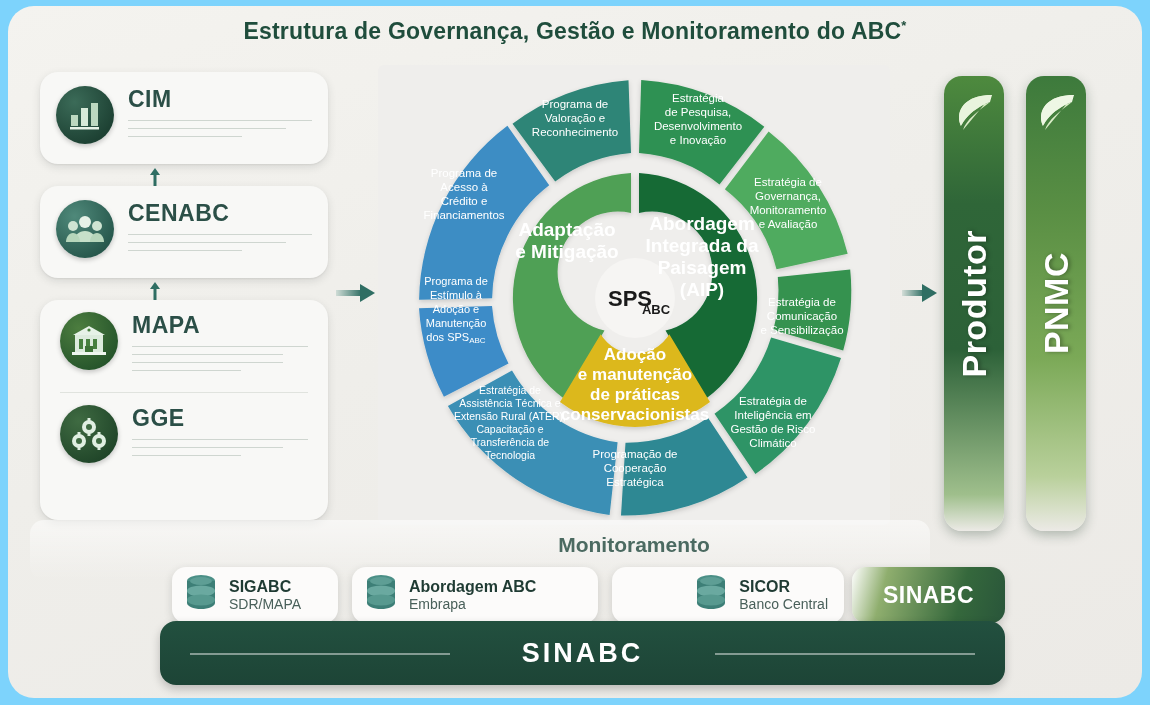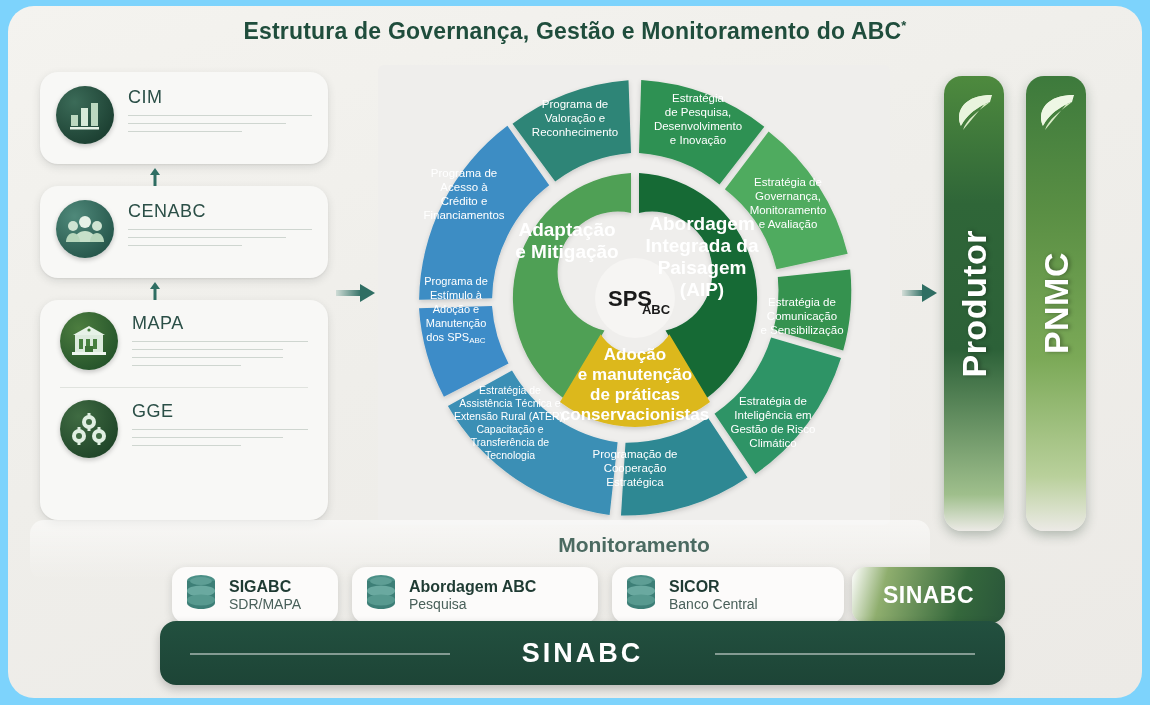--- a/index.html
+++ b/index.html
@@ -56,21 +56,21 @@
     box-shadow: 0 2px 5px rgba(0,0,0,.22);
   }
   .ic.cim    { background: radial-gradient(circle at 32% 28%, #3b6b58, #1d4133 75%); }
   .ic.cenabc { background: radial-gradient(circle at 32% 28%, #4f897a, #25554a 80%); }
   .ic.mapa   { background: radial-gradient(circle at 32% 28%, #4c7d3f, #24532a 80%); }
   .ic.gge    { background: radial-gradient(circle at 32% 28%, #3f6b42, #1f4428 80%); }
   .ic svg { display:block; }
 
   .card-body { flex: 1; padding-top: 2px; }
   .card-title {
-    font-size: 18px; font-weight: normal; color: #2b4f47;
+    font-size: 23px; font-weight: bold; color: #2b4f47;
     letter-spacing: .5px; margin-bottom: 9px; line-height: 1;
   }
   .rule { height: 1px; background: #cfd6d0; margin-bottom: 7px; }
   .rule.w1 { width: 100%; }
   .rule.w2 { width: 86%; }
   .rule.w3 { width: 62%; }
 
   .subrow { display: flex; align-items: flex-start; gap: 14px; }
   .subrow.first { margin-bottom: 14px; }
   .divider-line { height:1px; background:#e0e3de; margin: 0 0 12px 0; }
@@ -508,25 +508,25 @@
         <svg width="34" height="40" viewBox="0 0 34 40">
           <ellipse cx="17" cy="8" rx="14" ry="6" fill="#4a8f86"></ellipse>
           <path d="M3 8v22c0 3.3 6.3 6 14 6s14-2.7 14-6V8" fill="#3d7f77"></path>
           <ellipse cx="17" cy="18" rx="14" ry="5.5" fill="#6aa9a0"></ellipse>
           <ellipse cx="17" cy="27" rx="14" ry="5.5" fill="#57998f"></ellipse>
           <ellipse cx="17" cy="8" rx="11" ry="4" fill="#5e9e95"></ellipse>
         </svg>
       </span>
       <div class="tx">
         <div class="n">Abordagem ABC</div>
-        <div class="s">Pesquisa</div>
-      </div>
-    </div>
-
-    <div class="db-card" style="width:232px;">
+        <div class="s">Embrapa</div>
+      </div>
+    </div>
+
+    <div class="db-card" style="width:232px;justify-content:flex-end;">
       <span>
         <svg width="34" height="40" viewBox="0 0 34 40">
           <ellipse cx="17" cy="8" rx="14" ry="6" fill="#4a8f86"></ellipse>
           <path d="M3 8v22c0 3.3 6.3 6 14 6s14-2.7 14-6V8" fill="#3d7f77"></path>
           <ellipse cx="17" cy="18" rx="14" ry="5.5" fill="#6aa9a0"></ellipse>
           <ellipse cx="17" cy="27" rx="14" ry="5.5" fill="#57998f"></ellipse>
           <ellipse cx="17" cy="8" rx="11" ry="4" fill="#5e9e95"></ellipse>
         </svg>
       </span>
       <div class="tx">

